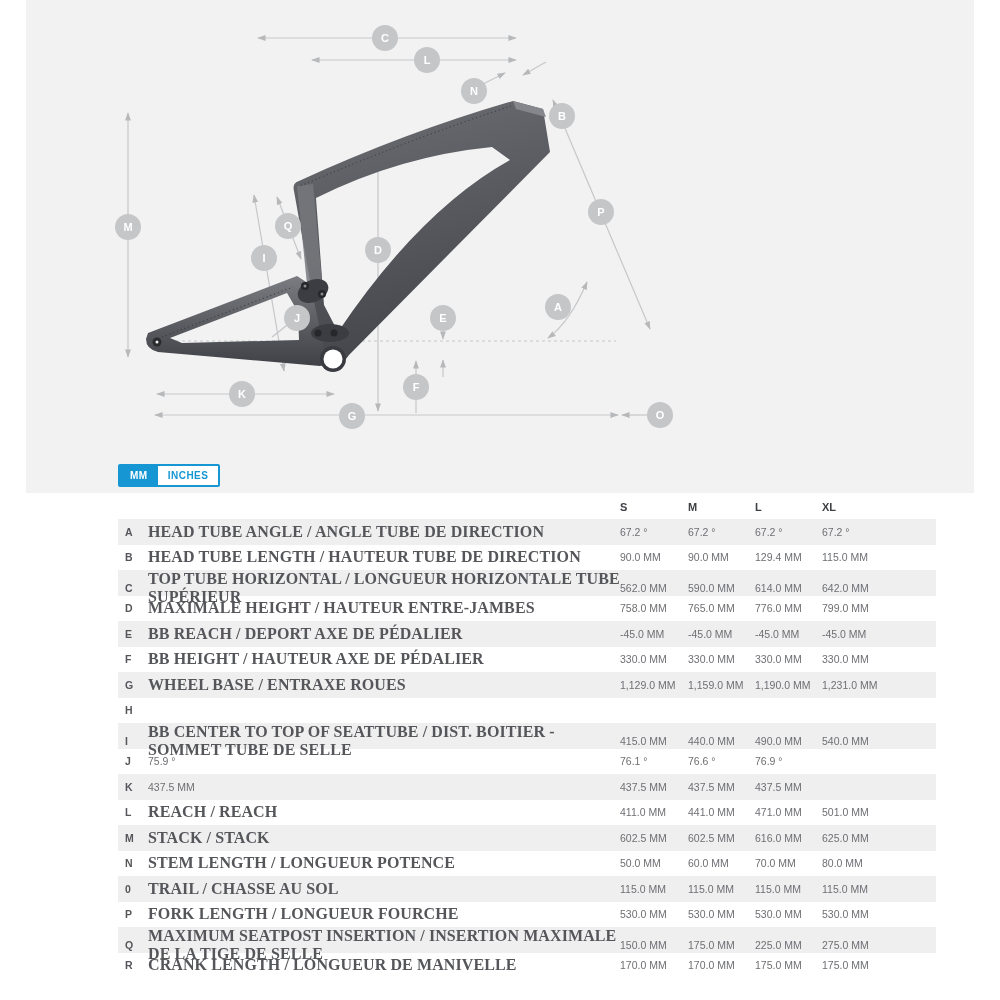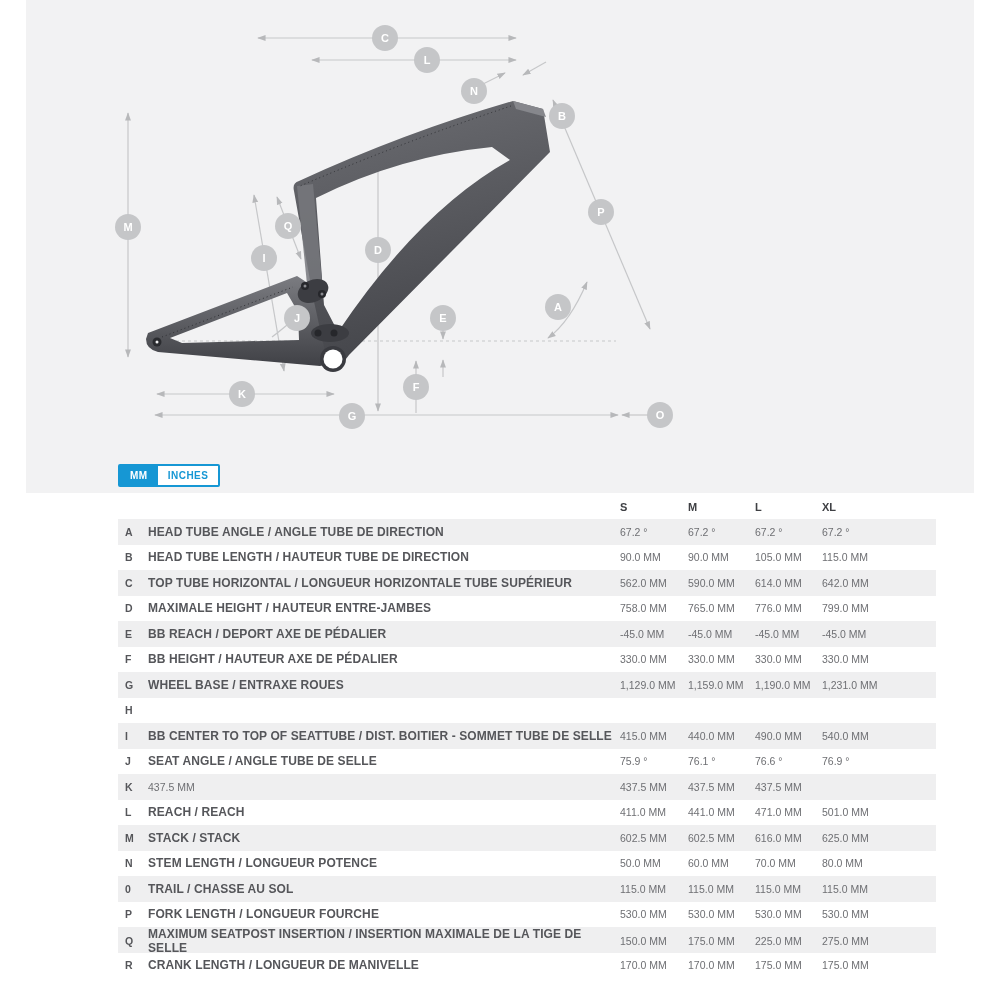--- a/index.html
+++ b/index.html
@@ -15,21 +15,21 @@
   .toggle .seg{display:flex;align-items:center;justify-content:center;font-size:10px;
     font-weight:bold;letter-spacing:.5px;padding:0 10px;cursor:pointer;}
   .toggle .seg.active{background:#1697d4;color:#ffffff;}
   .toggle .seg.inactive{background:#ffffff;color:#1697d4;}
   .geo-table{position:absolute;left:118px;top:494px;width:818px;}
   .grid-row{display:grid;grid-template-columns:30px 472px 68px 67px 67px auto;
     align-items:center;height:25.5px;}
   .head-row{height:25px;}
   .head-cell{font-size:11px;font-weight:bold;color:#3f4044;}
   .row-letter{font-size:10.5px;font-weight:bold;color:#55565a;padding-left:7px;}
-  .row-label{font-size:12px;font-weight:bold;color:#55565a;letter-spacing:.1px;}
+  .row-label{font-size:16px;font-weight:bold;color:#55565a;letter-spacing:.1px;font-family:Liberation Serif, serif;}
   .row-value{font-size:10.5px;color:#6e6f73;}
   .stripe{background:#efeff0;}
 </style>
 </head>
 <body>
 
 <div class="stage">
 
   <div class="panel"></div>
 
@@ -138,21 +138,21 @@
           <div class="row-value">67.2 °</div>
           <div class="row-value">67.2 °</div>
           <div class="row-value">67.2 °</div>
           <div class="row-value">67.2 °</div>
         </div>
         <div class="grid-row">
           <div class="row-letter">B</div>
           <div class="row-label">HEAD TUBE LENGTH / HAUTEUR TUBE DE DIRECTION</div>
           <div class="row-value">90.0 MM</div>
           <div class="row-value">90.0 MM</div>
-          <div class="row-value">105.0 MM</div>
+          <div class="row-value">129.4 MM</div>
           <div class="row-value">115.0 MM</div>
         </div>
         <div class="grid-row stripe">
           <div class="row-letter">C</div>
           <div class="row-label">TOP TUBE HORIZONTAL / LONGUEUR HORIZONTALE TUBE SUPÉRIEUR</div>
           <div class="row-value">562.0 MM</div>
           <div class="row-value">590.0 MM</div>
           <div class="row-value">614.0 MM</div>
           <div class="row-value">642.0 MM</div>
         </div>
@@ -198,21 +198,20 @@
         <div class="grid-row stripe">
           <div class="row-letter">I</div>
           <div class="row-label">BB CENTER TO TOP OF SEATTUBE / DIST. BOITIER - SOMMET TUBE DE SELLE</div>
           <div class="row-value">415.0 MM</div>
           <div class="row-value">440.0 MM</div>
           <div class="row-value">490.0 MM</div>
           <div class="row-value">540.0 MM</div>
         </div>
         <div class="grid-row">
           <div class="row-letter">J</div>
-          <div class="row-label">SEAT ANGLE / ANGLE TUBE DE SELLE</div>
           <div class="row-value">75.9 °</div>
           <div class="row-value">76.1 °</div>
           <div class="row-value">76.6 °</div>
           <div class="row-value">76.9 °</div>
         </div>
         <div class="grid-row stripe">
           <div class="row-letter">K</div>
           <div class="row-value">437.5 MM</div>
           <div class="row-value">437.5 MM</div>
           <div class="row-value">437.5 MM</div>

